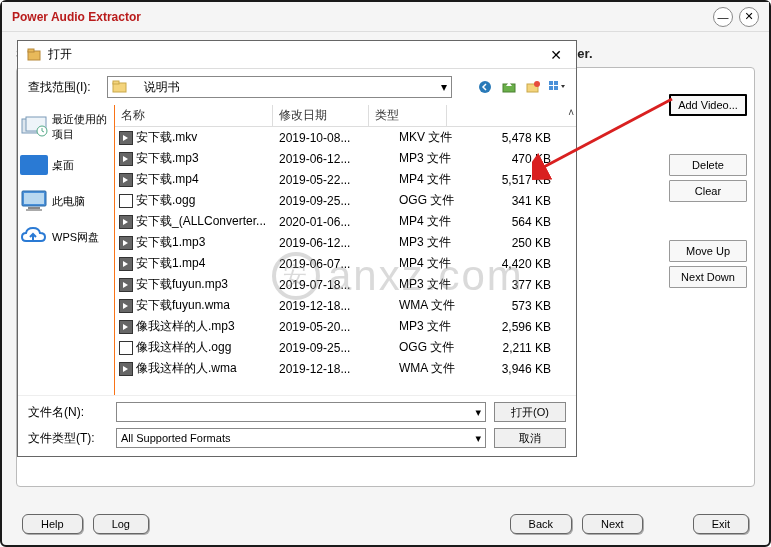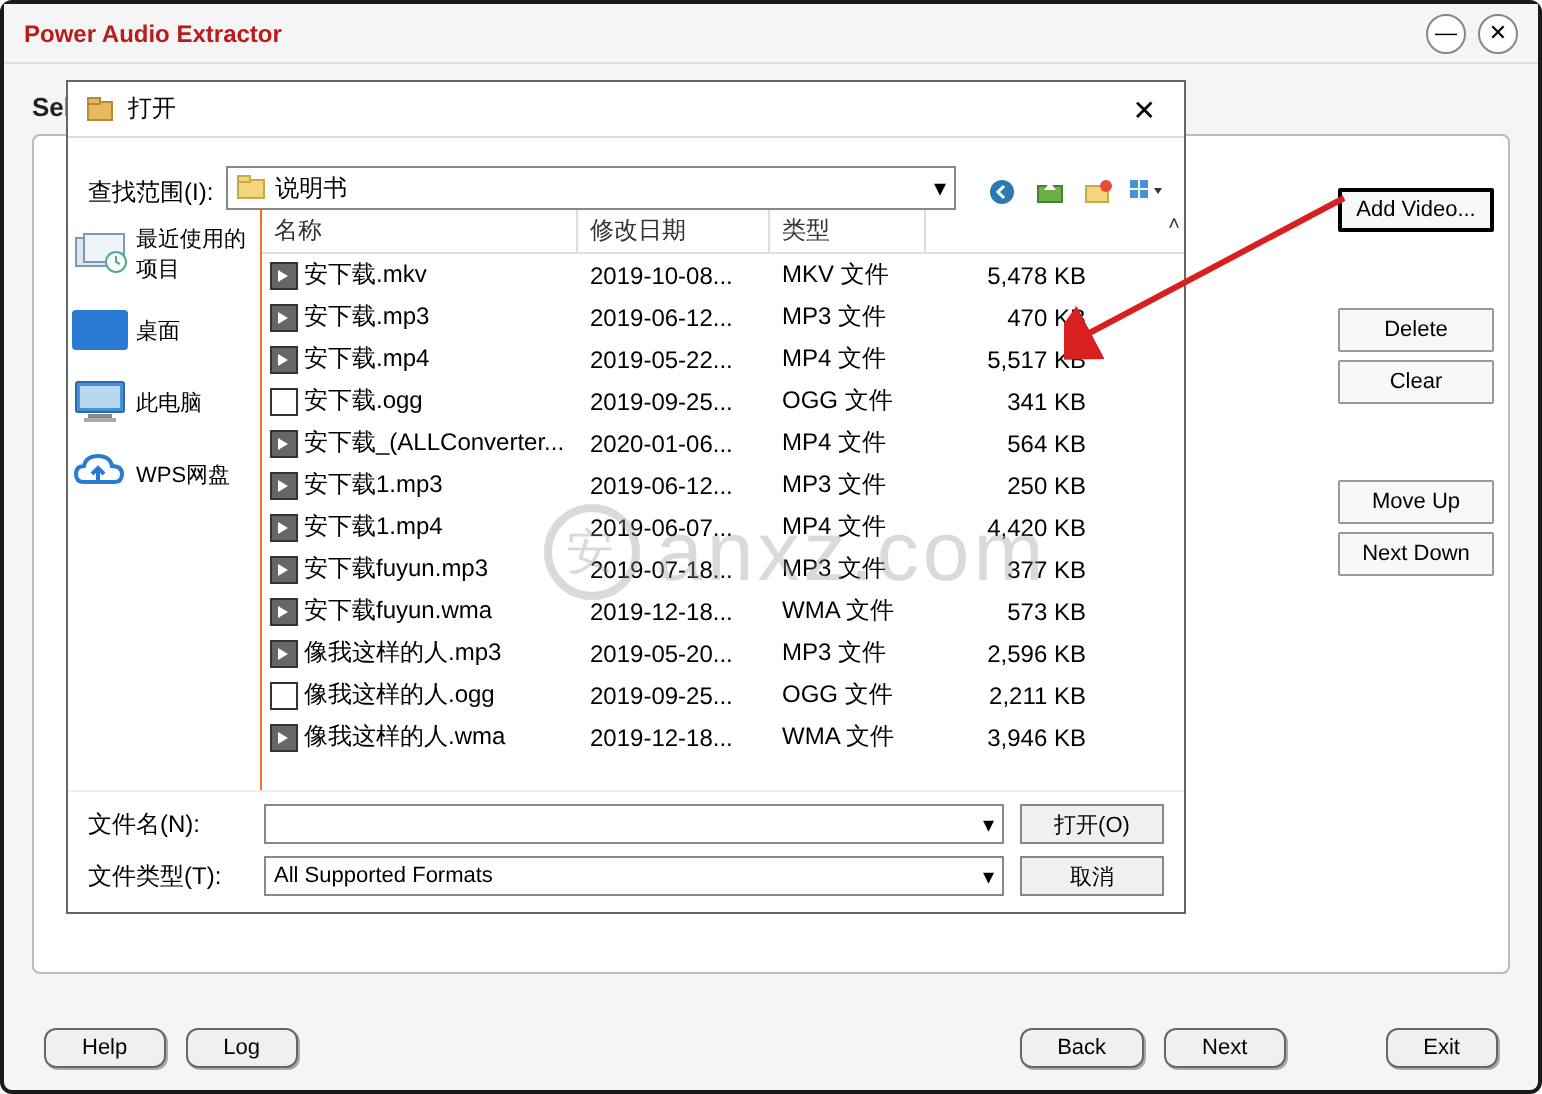--- a/index.html
+++ b/index.html
@@ -19,27 +19,27 @@
 .right-buttons { position: absolute; right: 22px; top: 62px; width: 78px; display: flex; flex-direction: column; gap: 4px; }
 .right-buttons .spacer { height: 30px; }
 .btn { border: 1px solid #999; background: #f8f8f8; height: 22px; font-size: 11px; cursor: pointer; border-radius: 1px; }
 .btn.primary { border: 2px solid #000; font-weight: 500; }
 
 .bottom-bar { position: absolute; bottom: 6px; left: 0; right: 0; height: 30px; display: flex; align-items: center; padding: 0 20px; gap: 10px; }
 .bottom-btn { border: 1px solid #666; background: #f0f0f0; height: 20px; padding: 0 18px; font-size: 11px; cursor: pointer; border-radius: 6px; box-shadow: 1px 1px 0 #aaa; }
 .bottom-spacer { flex: 1; }
 
 
-.dialog { position: absolute; left: 31px; top: 38px; width: 560px; height: 417px; background: #fff; border: 1px solid #666; z-index: 10; }
+.dialog { position: absolute; left: 15px; top: 38px; width: 560px; height: 417px; background: #fff; border: 1px solid #666; z-index: 10; }
 .dialog-title { height: 28px; display: flex; align-items: center; padding: 0 8px; border-bottom: 1px solid #ddd; }
 .dialog-title .icon { margin-right: 6px; }
 .dialog-title .t { flex: 1; font-size: 12px; }
 .dialog-close { cursor: pointer; font-size: 14px; padding: 0 6px; }
 
-.lookup-row { height: 36px; display: flex; align-items: flex-end; padding: 0 10px; gap: 6px; }
+.lookup-row { height: 36px; display: flex; align-items: center; padding: 0 10px; gap: 16px; }
 .lookup-row label { font-size: 12px; }
 .folder-select { flex: 1; height: 22px; border: 1px solid #888; display: flex; align-items: center; padding: 0 4px; background: #fff; position: relative; }
 .folder-select .chev { margin-left: auto; }
 .tool-icons { display: flex; gap: 6px; align-items: center; margin-left: 8px; }
 .tool-icons span { width: 18px; height: 18px; display: flex; align-items: center; justify-content: center; cursor: pointer; }
 
 .dialog-body { display: flex; height: 290px; }
 .sidebar { width: 96px; display: flex; flex-direction: column; align-items: center; padding-top: 4px; gap: 4px; }
 .side-item { display: flex; flex-direction: row; align-items: center; gap: 2px; font-size: 11px; cursor: pointer; padding: 3px 0; width: 100%; }
 .side-item .ico { width: 32px; height: 26px; display: flex; align-items: center; justify-content: center; }
@@ -50,21 +50,21 @@
 .col-name { width: 158px; }
 .col-date { width: 96px; }
 .col-type { width: 78px; }
 .col-size { width: 92px; text-align: right; justify-content: flex-end; }
 .scroll-up { position: absolute; right: 2px; top: 2px; cursor: pointer; font-size: 10px; }
 
 .file-list { flex: 1; overflow: hidden; }
 .file-row { display: flex; height: 21px; align-items: center; font-size: 12px; cursor: pointer; }
 .file-row .c-name { width: 158px; padding-left: 4px; display: flex; align-items: center; gap: 3px; white-space: nowrap; overflow: hidden; }
 .file-row .c-date { width: 96px; padding: 0 6px; }
-.file-row .c-type { width: 78px; padding: 0 6px; }
+.file-row .c-type { width: 78px; padding: 0 6px; margin-left: 24px; }
 .file-row .c-size { width: 92px; text-align: right; padding-right: 12px; }
 .file-ico { width: 14px; height: 14px; background: #666; display: inline-block; border: 1px solid #333; position: relative; flex-shrink: 0; }
 .file-ico.media::after { content: ""; position: absolute; left: 3px; top: 3px; width: 0; height: 0; border-left: 5px solid #fff; border-top: 3px solid transparent; border-bottom: 3px solid transparent; }
 .file-ico.doc { background: #fff; }
 
 .dialog-footer { padding: 6px 10px; display: flex; flex-direction: column; gap: 6px; border-top: 1px solid #eee; }
 .footer-row { display: flex; align-items: center; gap: 8px; justify-content: space-between; }
 .footer-row label { width: 80px; font-size: 12px; }
 .footer-row .combo { flex: 1; height: 20px; border: 1px solid #888; background: #fff; padding: 0 4px; font-size: 11px; display: flex; align-items: center; }
 .footer-row .combo .chev { margin-left: auto; }
@@ -128,21 +128,21 @@
       <span class="dialog-close">✕</span>
     </div>
 
     <div class="lookup-row">
       <label>查找范围(I):</label>
       <div class="folder-select">
         <svg width="16" height="14">
             <rect x="1" y="3" width="13" height="9" fill="#f4d47c" stroke="#c9a84a"></rect>
             <rect x="1" y="1" width="6" height="3" fill="#f4d47c" stroke="#c9a84a"></rect>
           </svg>
-        <span style="margin-left:4px">说明书</span>
+        <span style="margin-left:16px">说明书</span>
         <span class="chev">▾</span>
       </div>
       <div class="tool-icons">
         <span>
             <svg width="16" height="16">
               <circle cx="8" cy="8" r="6" fill="#2a7ab8"></circle>
               <path d="M9 5 L6 8 L9 11" stroke="#fff" fill="none" stroke-width="1.5"></path>
             </svg>
           </span>
         <span>

